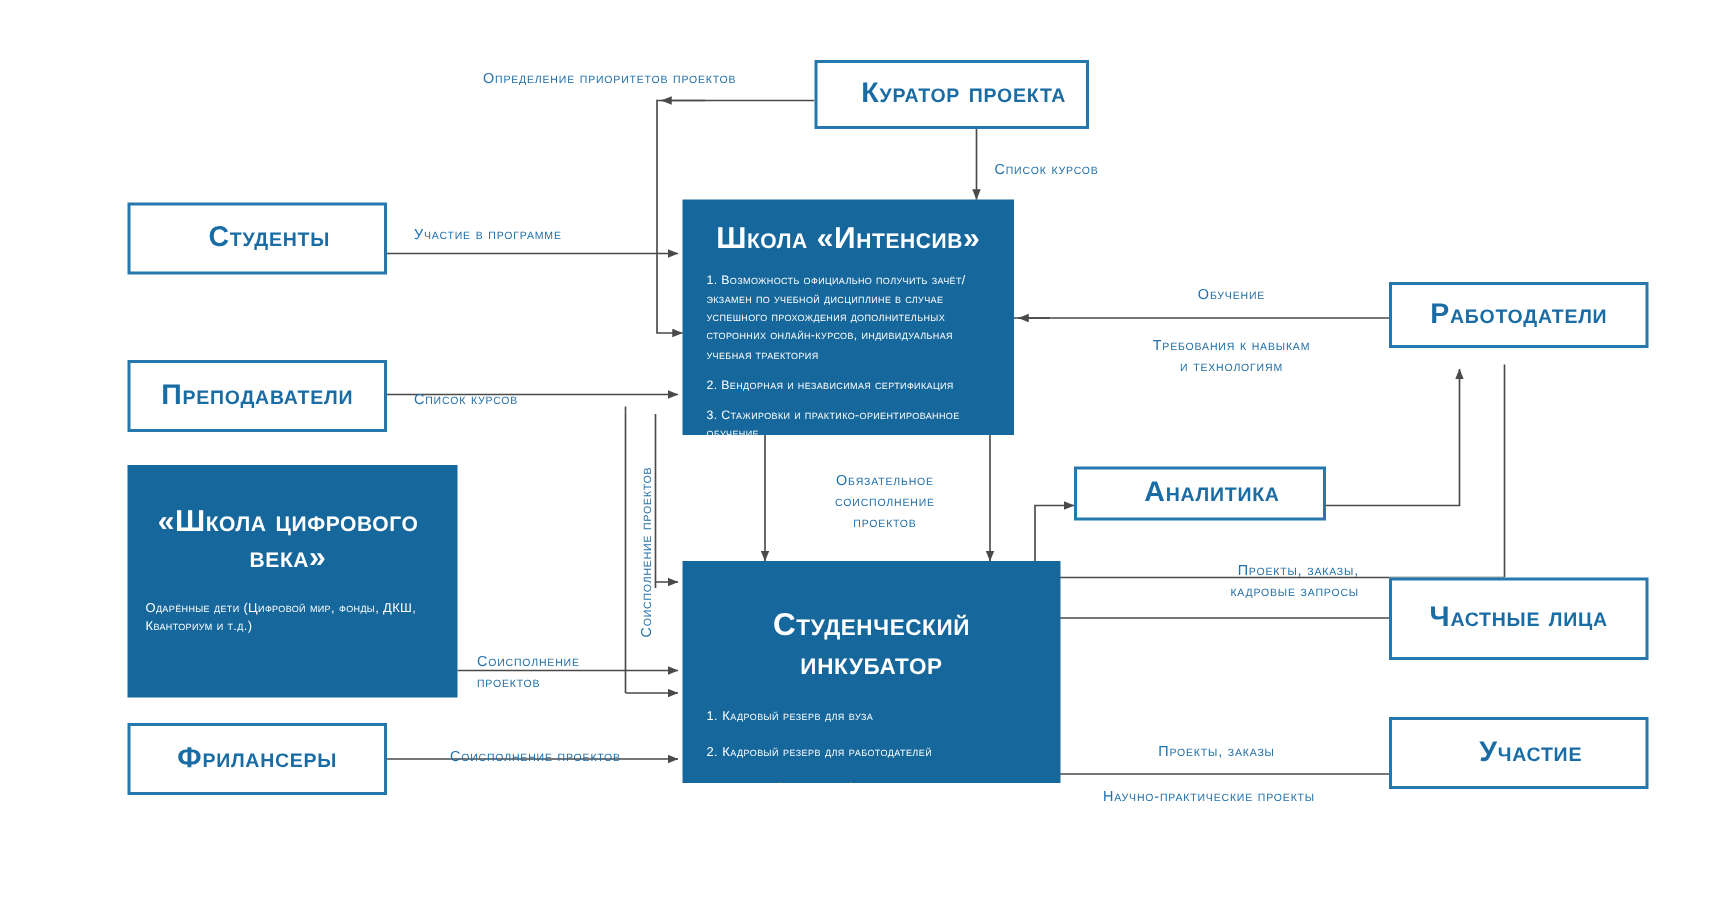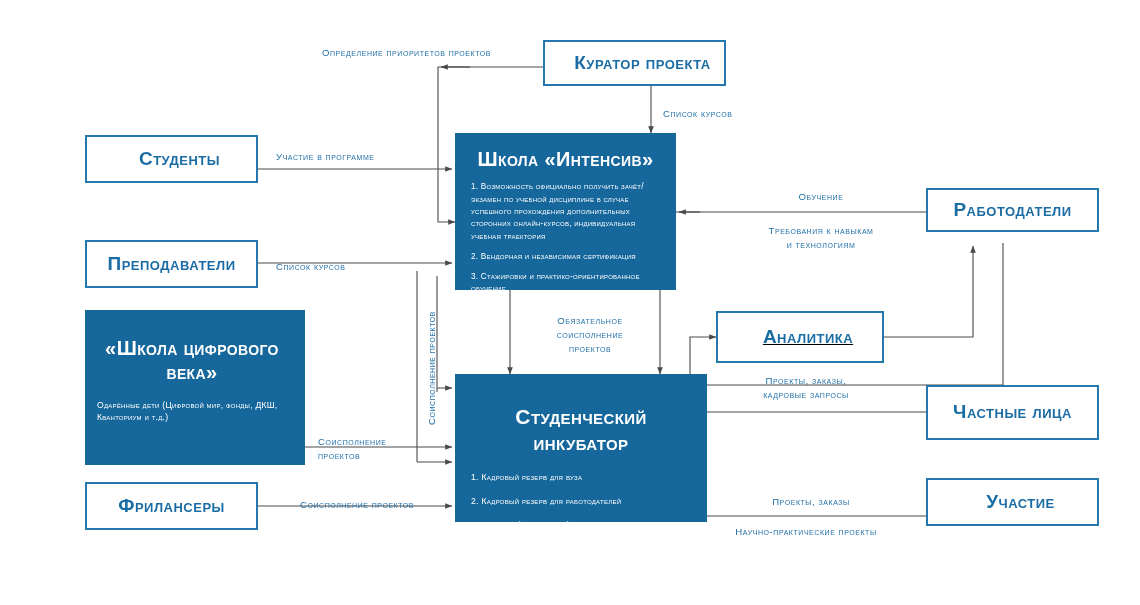--- a/index.html
+++ b/index.html
@@ -174,21 +174,21 @@
   </div>
 
   <div class="box outline" style="left:85px; top:482px; width:173px; height:48px;">
     <span class="box-title t19">Фрилансеры</span>
   </div>
 
   <div class="box outline" style="left:926px; top:188px; width:173px; height:44px;">
     <span class="box-title t19">Работодатели</span>
   </div>
 
-  <div class="box outline" style="left:716px; top:311px; width:168px; height:52px;text-decoration:underline;">
+  <div class="box outline" style="left:716px; top:311px; width:168px; height:36px;">
     <span class="box-title t20">Аналитика</span>
   </div>
 
   <div class="box outline" style="left:926px; top:385px; width:173px; height:55px;">
     <span class="box-title t19">Частные лица</span>
   </div>
 
   <div class="box outline" style="left:926px; top:478px; width:173px; height:48px;">
     <span class="box-title t20">Участие</span>
   </div>
@@ -231,20 +231,20 @@
 
   <div class="cap c" style="left:736px; top:190px; width:170px;">Обучение</div>
 
   <div class="cap c" style="left:726px; top:224px; width:190px;">Требования к навыкам
 и технологиям</div>
 
   <div class="cap c" style="left:516px; top:314px; width:148px;">Обязательное
 соисполнение
 проектов</div>
 
-  <div class="cap c" style="left:706px; top:374px; width:200px;">Проекты, заказы,
+  <div class="cap c" style="left:706px; top:374px; width:200px;text-align:right;">Проекты, заказы,
 кадровые запросы</div>
 
   <div class="cap c" style="left:716px; top:495px; width:190px;">Проекты, заказы</div>
 
   <div class="cap c" style="left:696px; top:525px; width:220px;">Научно-практические проекты</div>
 
 </div>
 
 </body></html>

